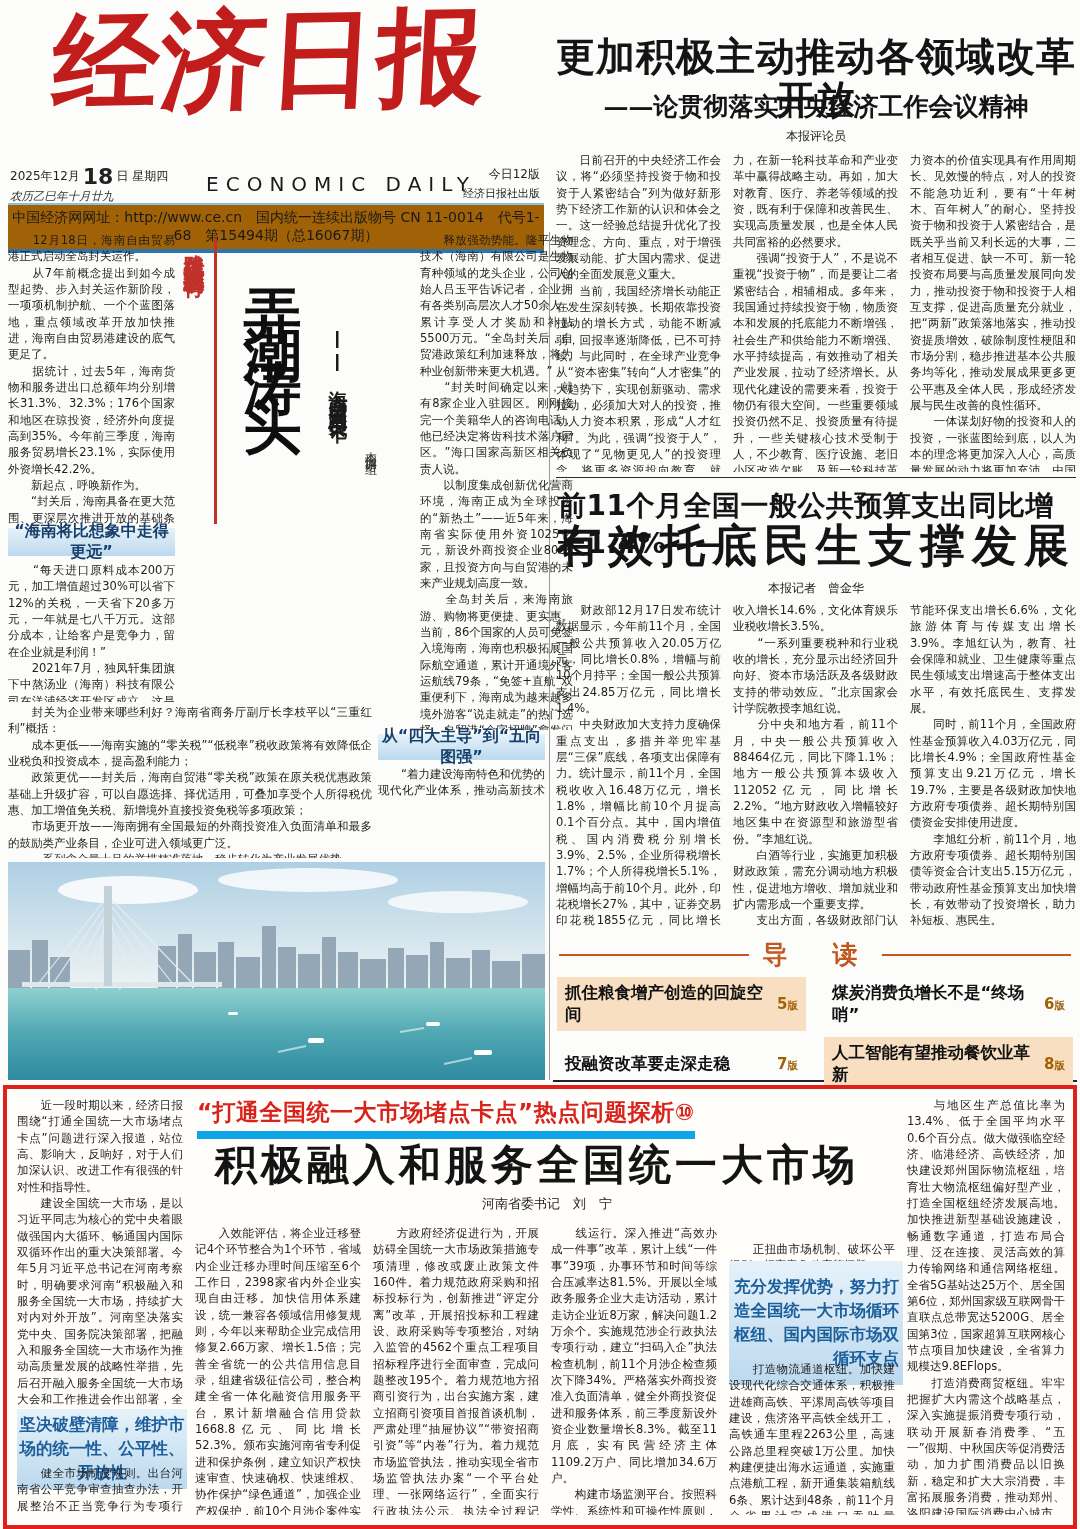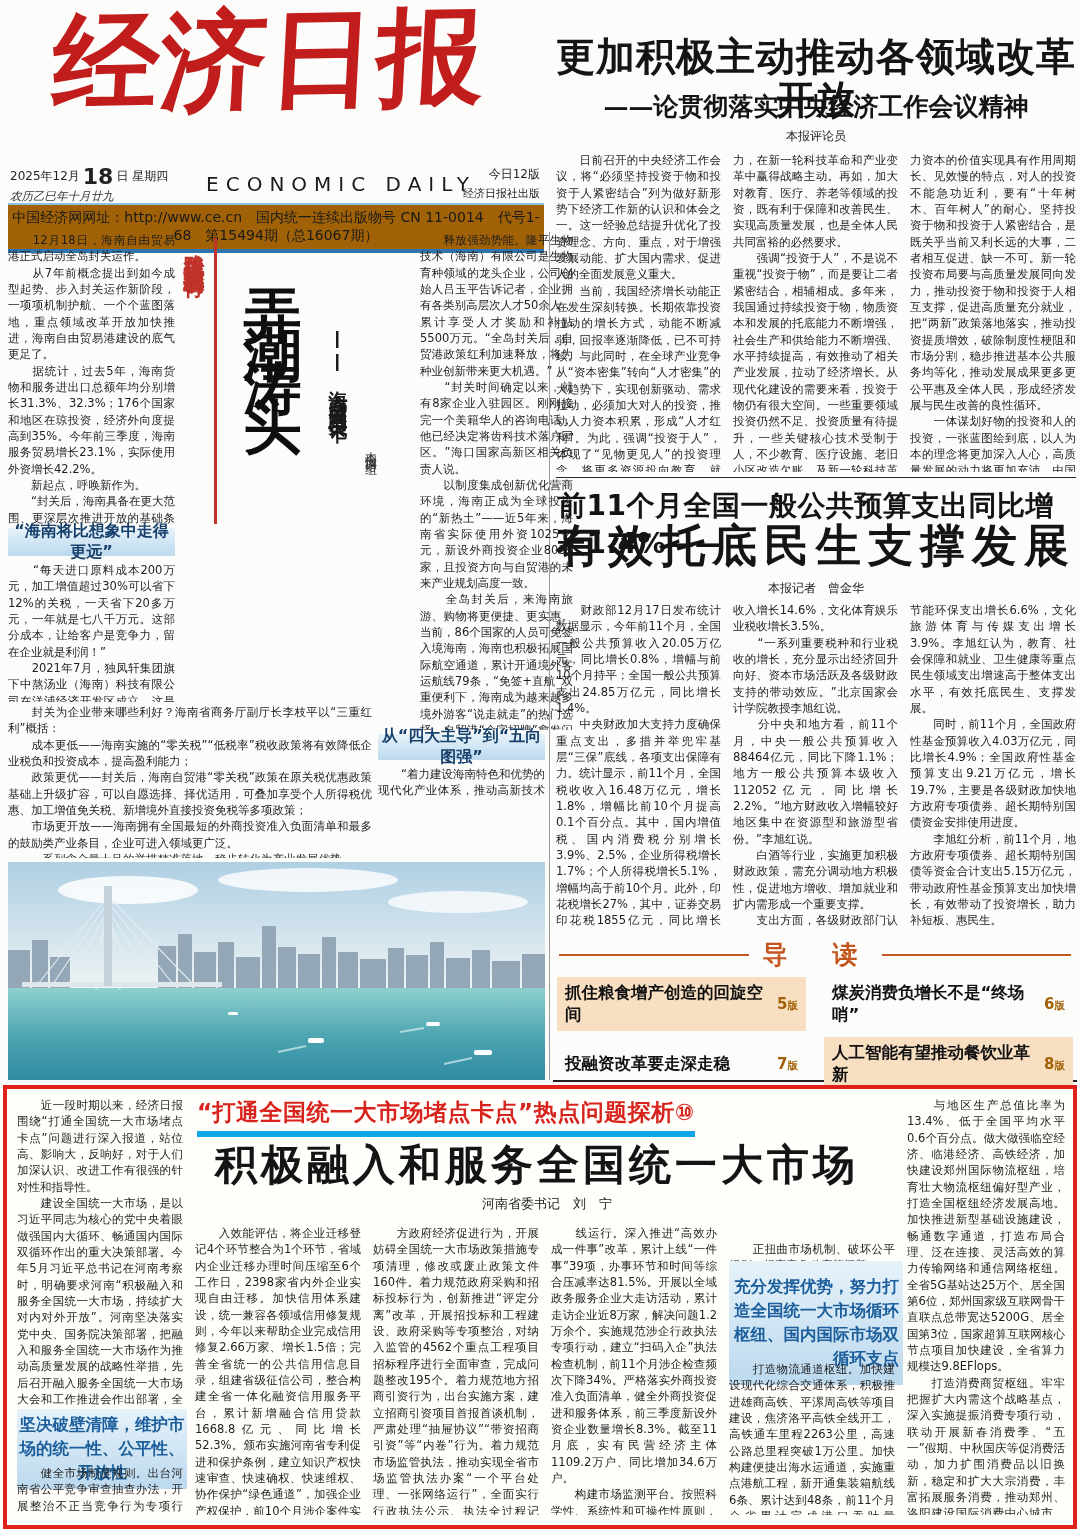--- a/index.html
+++ b/index.html
@@ -45,21 +45,21 @@
   .daodu-grid{display:grid;grid-template-columns:1fr 1fr;column-gap:18px;row-gap:6px;}
   .daodu-item{display:flex;align-items:center;justify-content:space-between;
               padding:5px 8px;font-size:16.5px;font-weight:bold;color:#111;}
   .daodu-item.hl{background:#f8dfc2;}
   .daodu-page{color:#a16207;font-size:15px;font-weight:bold;white-space:nowrap;}
   .daodu-page .ban{font-size:10.5px;}
   .daodu-box{border-bottom:2px solid #222;}
   
   .red-box{border:4px solid #e0201b;background:#fffefb;}
   .henan-kicker{color:#d8231d;font-size:23px;font-weight:bold;display:inline-block;
-                border-bottom:6px solid #0ea5e9;padding-bottom:3px;letter-spacing:.5px;}
+                border-bottom:8px solid #0ea5e9;padding-bottom:3px;letter-spacing:.5px;}
   .h-henan{font-size:42px;font-weight:bold;text-align:center;letter-spacing:4px;}
   .blue-sub2{background:linear-gradient(180deg,#e6f2fa 0%,#bcd9ee 100%);
              font-weight:bold;color:#1b5e9b;font-size:16.5px;line-height:1.45;
              text-align:center;padding:4px 2px;}
   .vline{background:#9a9a9a;width:1px;}
 </style>
 </head>
 <body>
 
 <div class="page">

